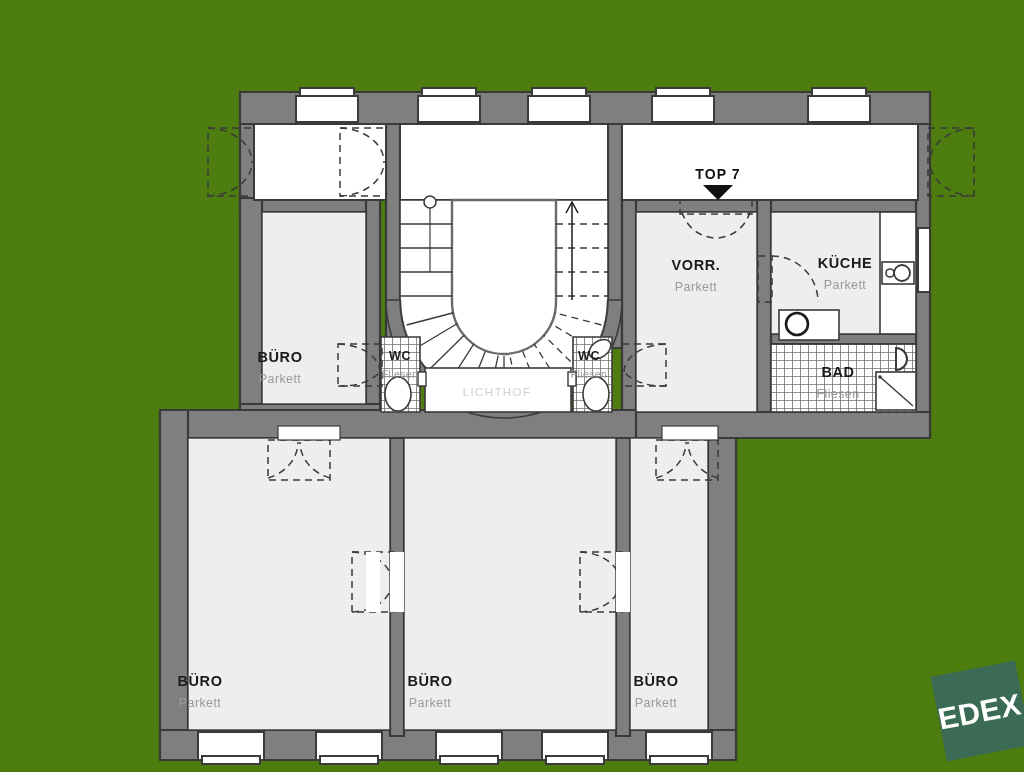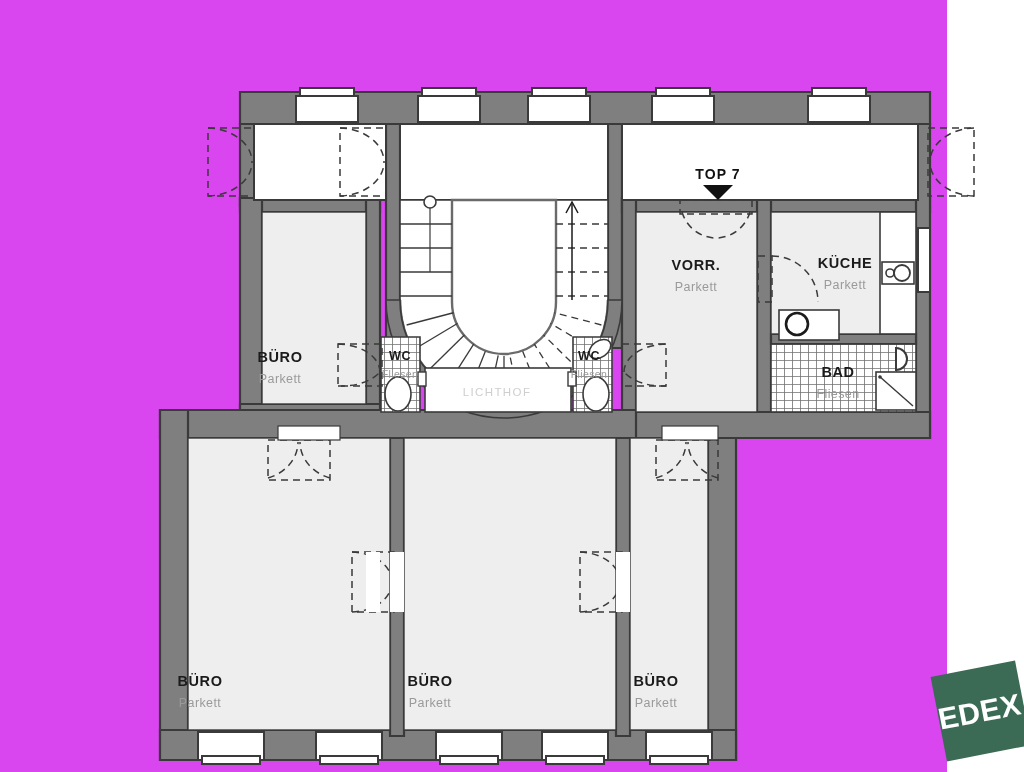--- a/index.html
+++ b/index.html
@@ -1,18 +1,18 @@
 <!DOCTYPE html>
 <html><head>
 <meta charset="utf-8">
 <style>
   html,body{margin:0;padding:0;background:#ffffff;}
   body{width:1024px;height:772px;overflow:hidden;
        font-family:"Liberation Sans","DejaVu Sans",sans-serif;}
-  #stage{position:relative;width:947px;height:772px;background:#d946ef;}
+  #stage{position:relative;width:1024px;height:772px;background:#4d7c0f;}
   svg#plan{position:absolute;left:0;top:0;width:1024px;height:772px;display:block;}
   .lbl-room{font-family:"Liberation Sans","DejaVu Sans",sans-serif;
             font-weight:700;fill:#1b1b1b;letter-spacing:.6px;}
   .lbl-floor{font-family:"Liberation Sans","DejaVu Sans",sans-serif;
              font-weight:400;fill:#9a9a9a;letter-spacing:.4px;}
   .lbl-top{font-family:"Liberation Sans","DejaVu Sans",sans-serif;
            font-weight:700;fill:#111;letter-spacing:1.1px;}
   .lbl-void{font-family:"Liberation Sans","DejaVu Sans",sans-serif;
             font-weight:400;fill:#cfcfcf;letter-spacing:1.4px;}
   .lbl-logo{font-family:"Liberation Sans","DejaVu Sans",sans-serif;

